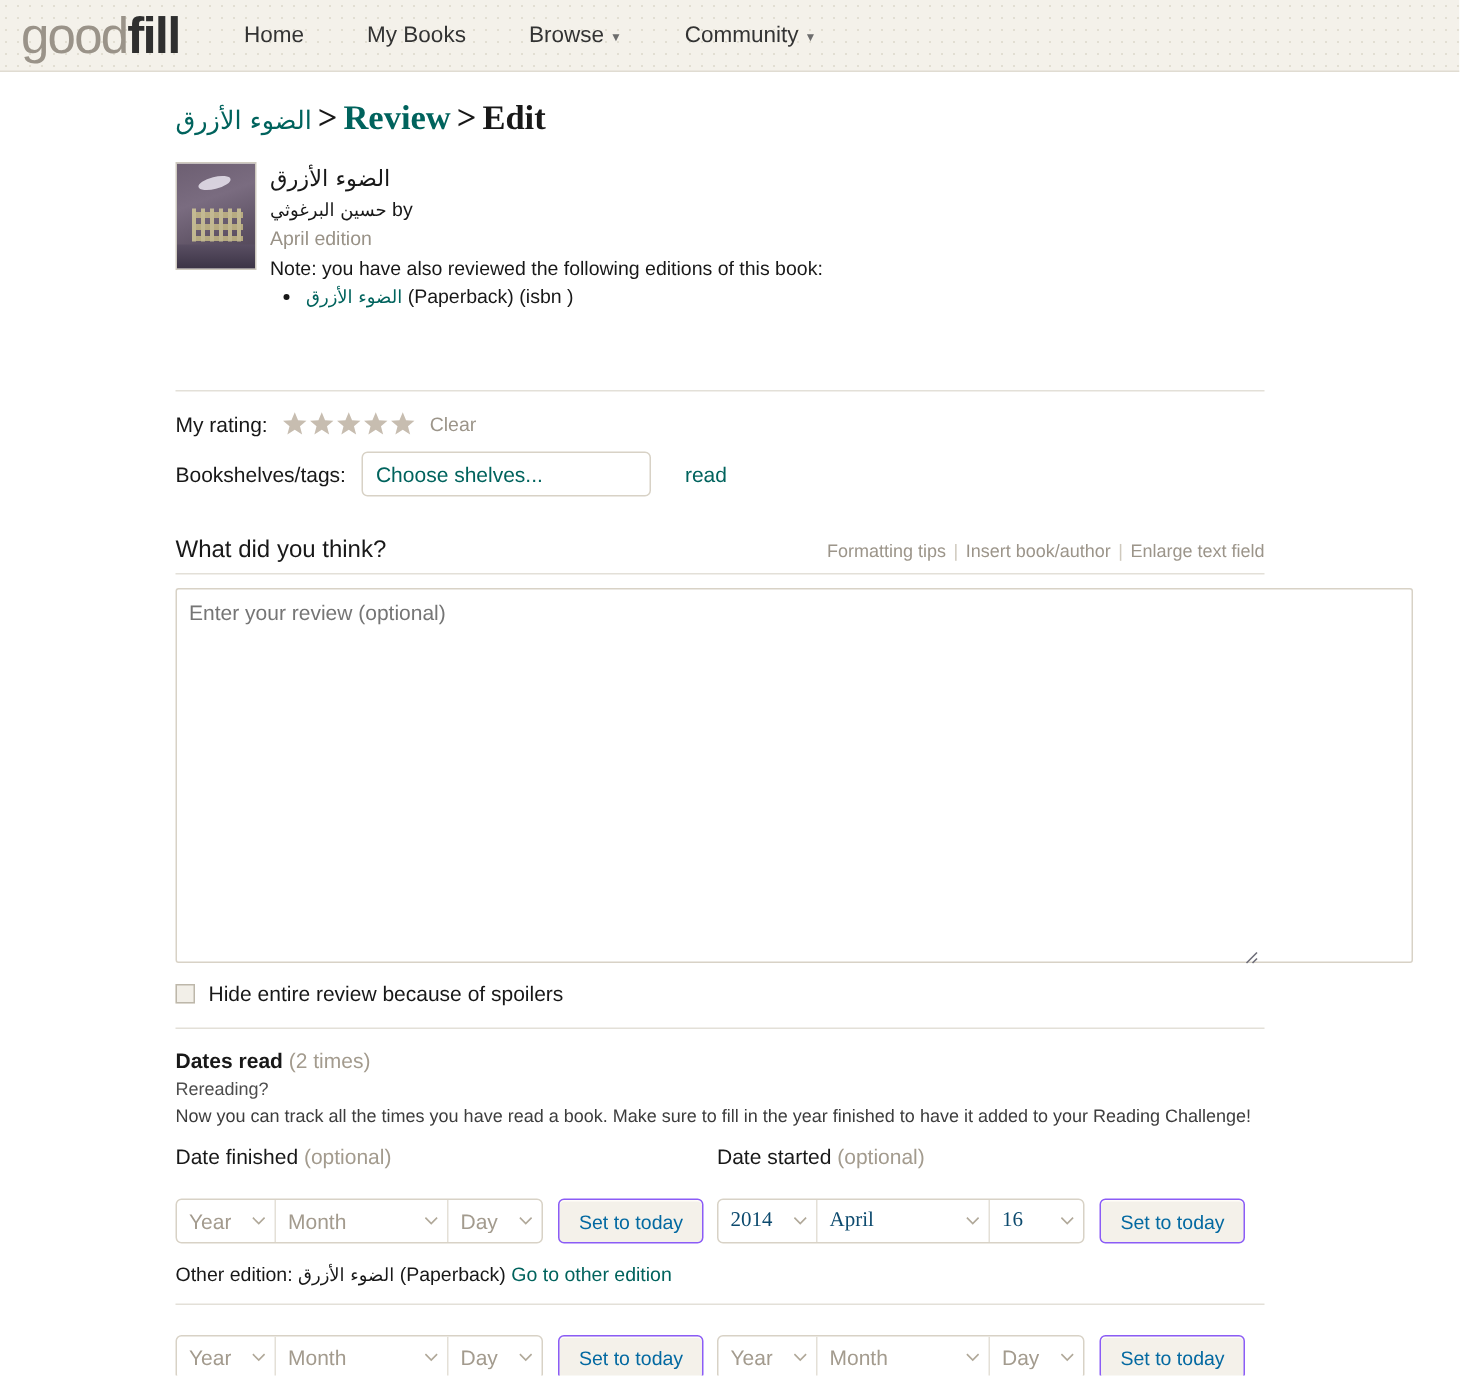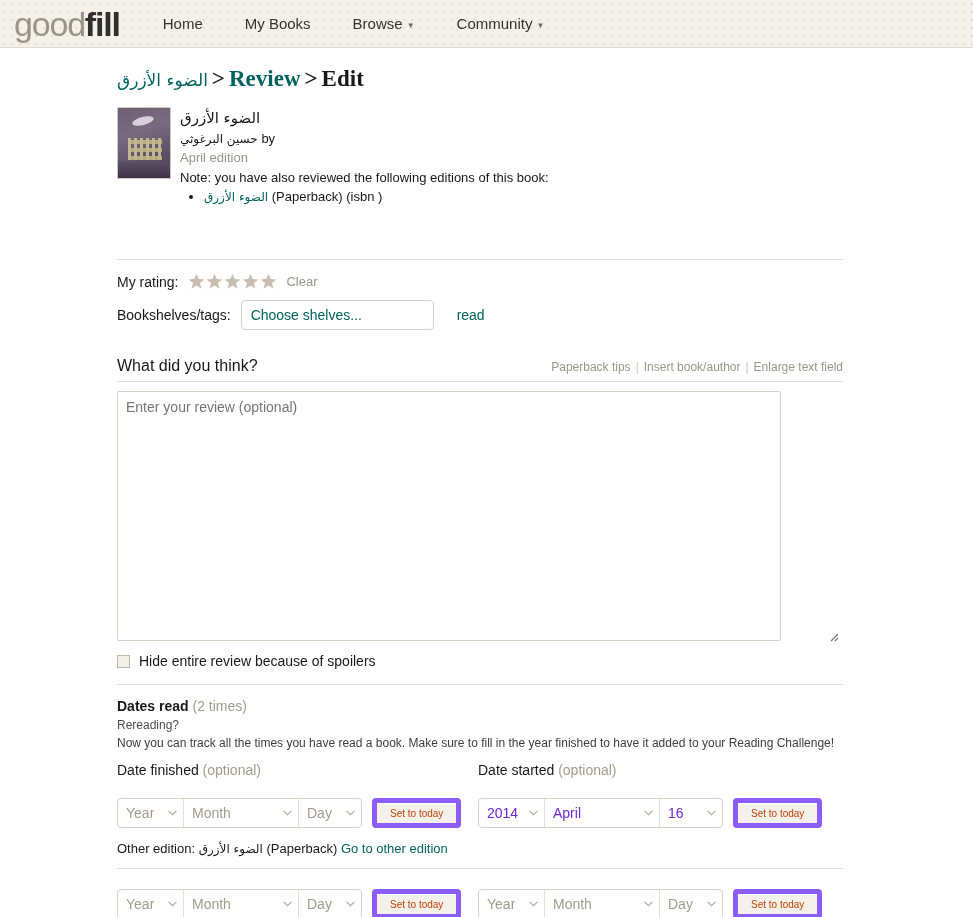--- a/index.html
+++ b/index.html
@@ -260,21 +260,21 @@
   }
   .review-tools {
     font-size: 12px;
     color: #9c958a;
   }
   .review-tools span { cursor: pointer; }
   .review-tools .bar { margin: 0 5px; color: #cfc9bd; cursor: default; }
 
   .review-textarea {
     margin-top: 9px;
-    width: 664px;
+    width: 825px;
     height: 250px;
     border: 1px solid #d8d2c6;
     border-radius: 2px;
     background: #fff;
     box-sizing: border-box;
     padding: 7px 8px;
     font-family: "Liberation Sans", sans-serif;
     font-size: 14px;
     color: #000000;
     resize: none;
@@ -364,33 +364,33 @@
     background: transparent;
     border: 0;
     border-right: 1px solid #e4e0d7;
     font-family: "Liberation Sans", sans-serif;
   }
   .sel:last-child { border-right: 0; }
   .sel.year { width: 66px; }
   .sel.month { width: 115px; }
   .sel.day { width: 62px; }
   .sel .val { color: #a39b8e; white-space: nowrap; overflow: hidden; }
-  .sel.filled .val { color: #6d28d9; }
+  .sel.filled .val { color: #0c4a6e; font-family: Liberation Serif, serif; }
   .chev { margin-left: 5px; flex: 0 0 auto; }
 
   .btn {
     margin-left: 10px;
     height: 30px;
     padding: 0 13px;
     background: #f4f1ea;
-    border: 5px solid #8b5cf6;
+    border: 1px solid #8b5cf6;
     border-radius: 4px;
     font-family: "Liberation Sans", sans-serif;
-    font-size: 10px;
-    color: #c2410c;
+    font-size: 13px;
+    color: #0369a1;
     cursor: pointer;
     box-shadow: inset 0 1px 0 #fffdf8;
     white-space: nowrap;
   }
 
   .other-edition {
     margin-top: 13px;
     font-size: 13px;
     color: #181818;
   }
@@ -482,21 +482,21 @@
 
     <div class="row-shelves">
       <div class="field-label">Bookshelves/tags:</div>
       <div class="shelves-box">Choose shelves...</div>
       <div class="shelf-tag">read</div>
     </div>
 
     <div class="review-head">
       <h3>What did you think?</h3>
       <div class="review-tools">
-        <span>Paperback tips</span><span class="bar">|</span><span>Insert book/author</span><span class="bar">|</span><span>Enlarge text field</span>
+        <span>Formatting tips</span><span class="bar">|</span><span>Insert book/author</span><span class="bar">|</span><span>Enlarge text field</span>
       </div>
     </div>
 
     <div class="ta-wrap">
       <textarea class="review-textarea" placeholder="Enter your review (optional)" style=""></textarea>
       <svg class="resize-grip" viewBox="0 0 12 12">
         <line x1="11" y1="4" x2="4" y2="11" stroke="#6d6d78" stroke-width="1.1"></line>
         <line x1="11" y1="8" x2="8" y2="11" stroke="#6d6d78" stroke-width="1.1"></line>
       </svg>
     </div>

